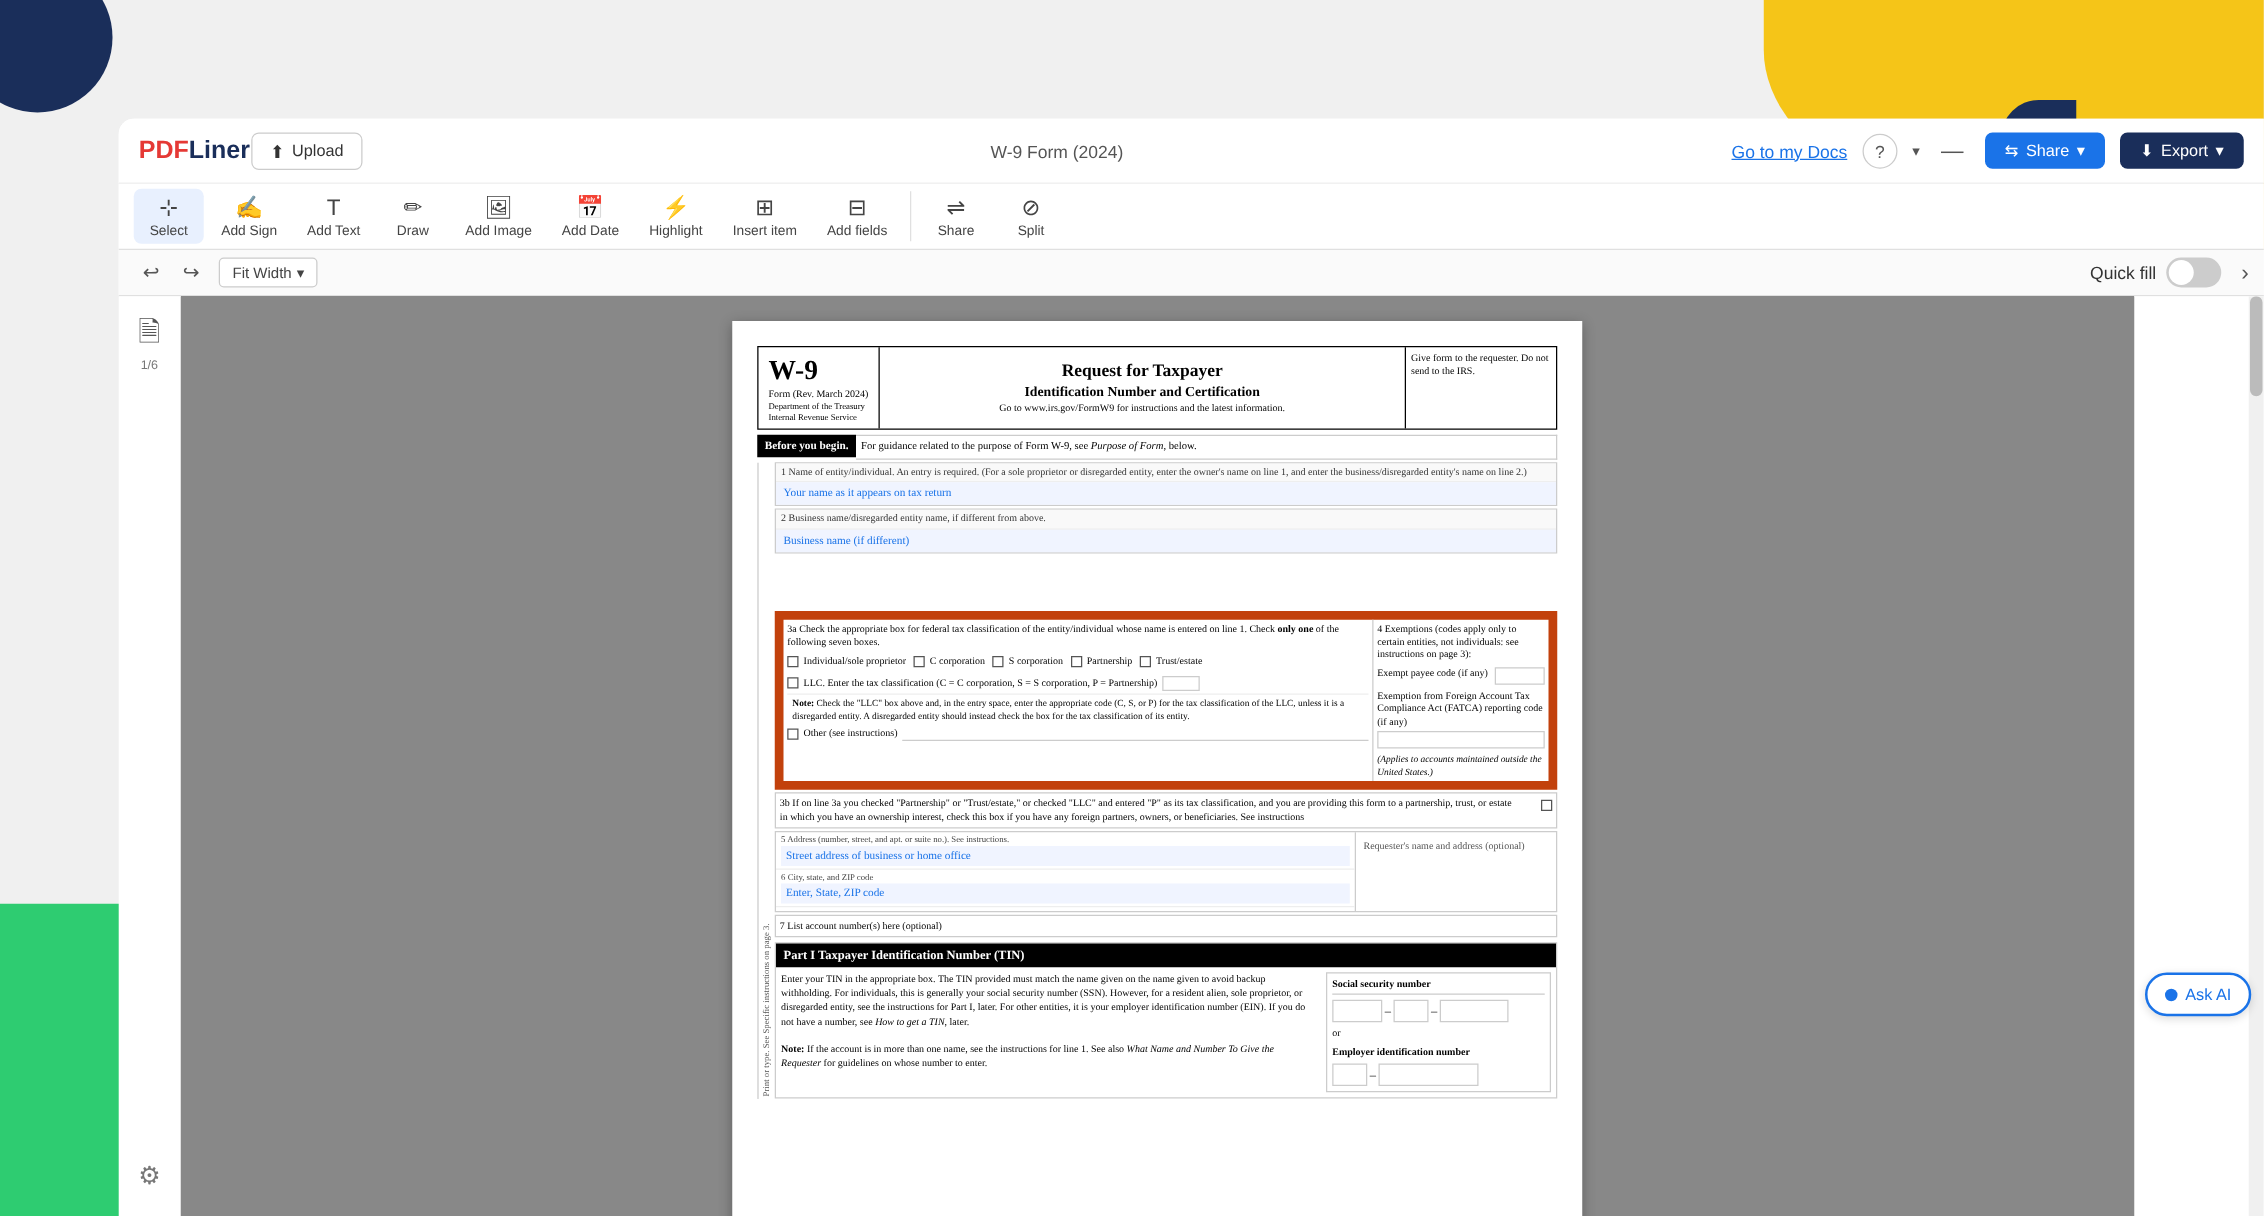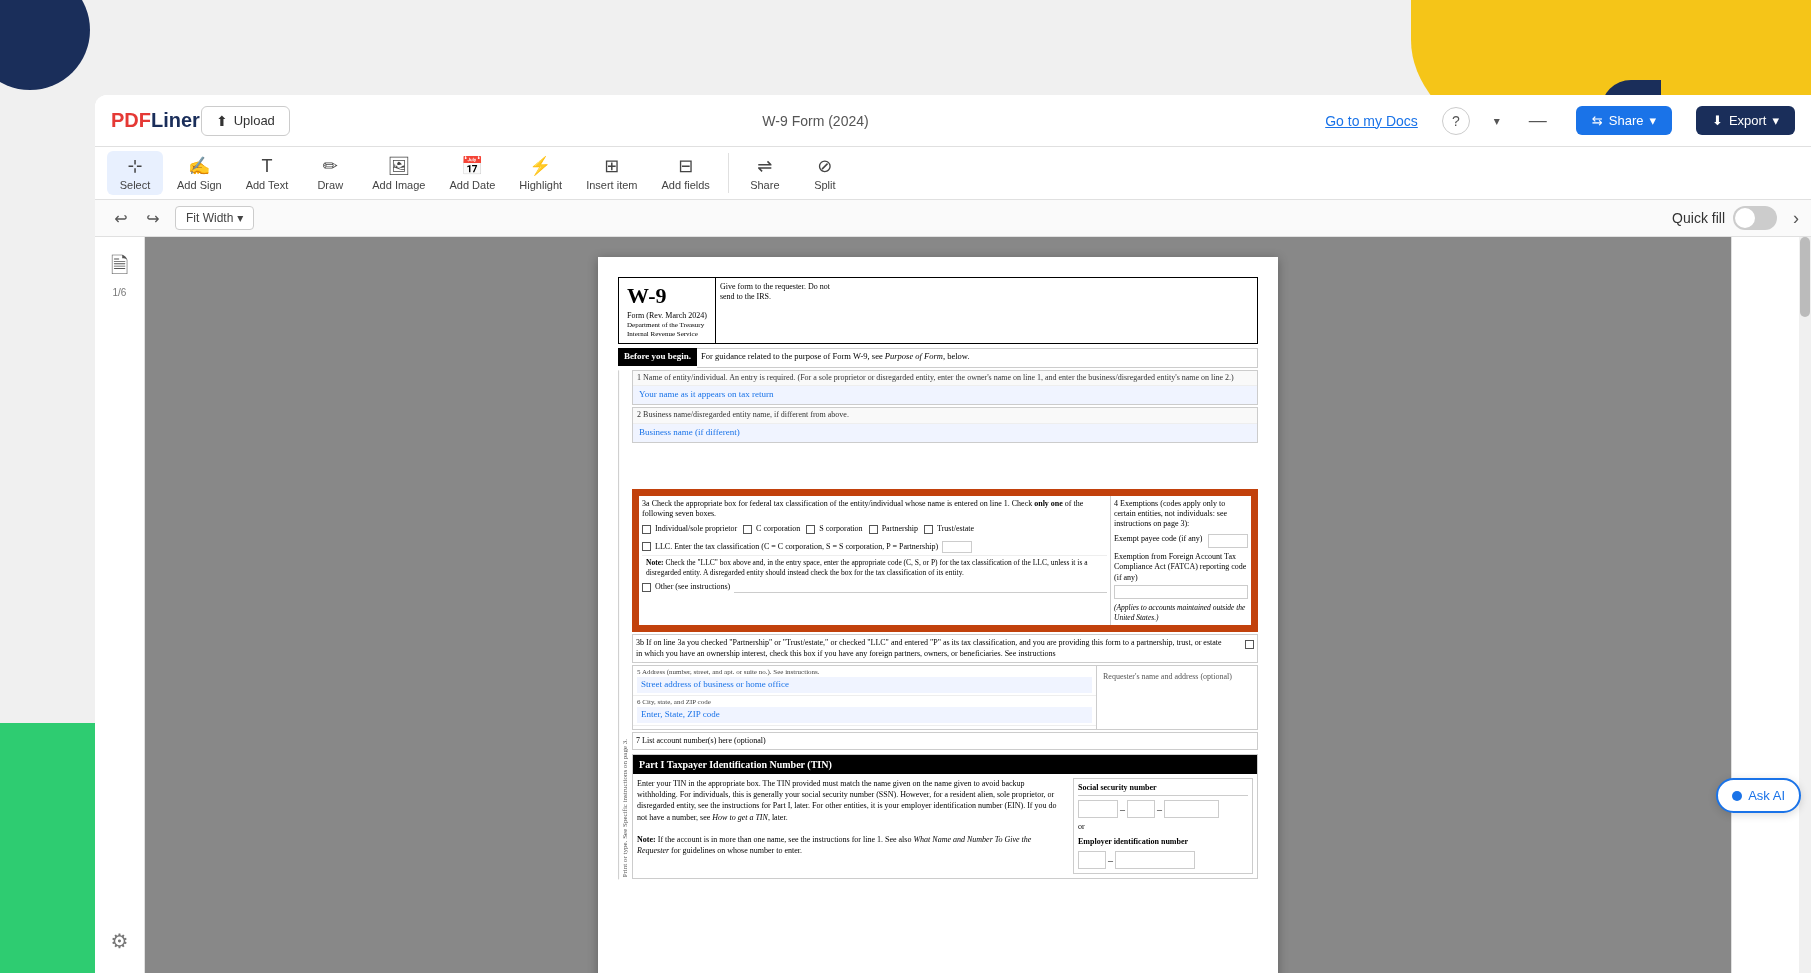--- a/index.html
+++ b/index.html
@@ -103,21 +103,21 @@
       flex: 1;
       text-align: center;
       font-size: 14px;
       color: #555;
       font-weight: 500;
     }
 
     .header-right {
       display: flex;
       align-items: center;
-      gap: 24px;
+      gap: 12px;
     }
     .goto-docs-btn {
       background: none;
       border: none;
       color: #1a73e8;
       font-size: 14px;
       cursor: pointer;
       text-decoration: underline;
     }
     .help-btn {
@@ -429,21 +429,21 @@
     }
     .ssn-box { border: 1px solid #ccc; width: 28px; height: 18px; }
     .ssn-dash { font-size: 10px; }
     .or-text { font-size: 8px; margin: 4px 0; }
     .ein-label { font-size: 8px; font-weight: bold; margin-bottom: 4px; }
     .ein-fields { display: flex; align-items: center; gap: 2px; }
     .ein-box { border: 1px solid #ccc; width: 28px; height: 18px; }
 
     
     .right-panel {
-      width: 80px;
+      width: 104px;
       border-left: 1px solid #e0e0e0;
       background: #fff;
       position: relative;
     }
 
     
     .ask-ai-btn {
       position: absolute;
       bottom: 160px;
       right: 10px;
@@ -645,20 +645,25 @@
 
     <div class="doc-viewer">
       <div class="pdf-page">
         <div class="w9-form">
 
           <div class="w9-header">
             <div class="w9-form-label">
               <div class="form-num">W-9</div>
               <div class="rev-date">Form (Rev. March 2024)</div>
               <div class="dept">Department of the Treasury<br>Internal Revenue Service</div>
+            </div>
+            <div class="w9-title-center">
+              <div class="main-title">Request for Taxpayer</div>
+              <div class="sub-title">Identification Number and Certification</div>
+              <div class="irs-link">Go to www.irs.gov/FormW9 for instructions and the latest information.</div>
             </div>
             <div class="w9-header-right">Give form to the requester. Do not send to the IRS.</div>
           </div>
 
           <div style="display:flex; margin-bottom:2px;">
             <div class="w9-before-begin">Before you begin.</div>
             <div style="font-size:8.5px; padding:2px 4px; border:1px solid #ccc; border-left:none; flex:1;"> For guidance related to the purpose of Form W-9, see <em>Purpose of Form</em>, below.</div>
           </div>
 
           <div class="w9-inner-wrapper">

